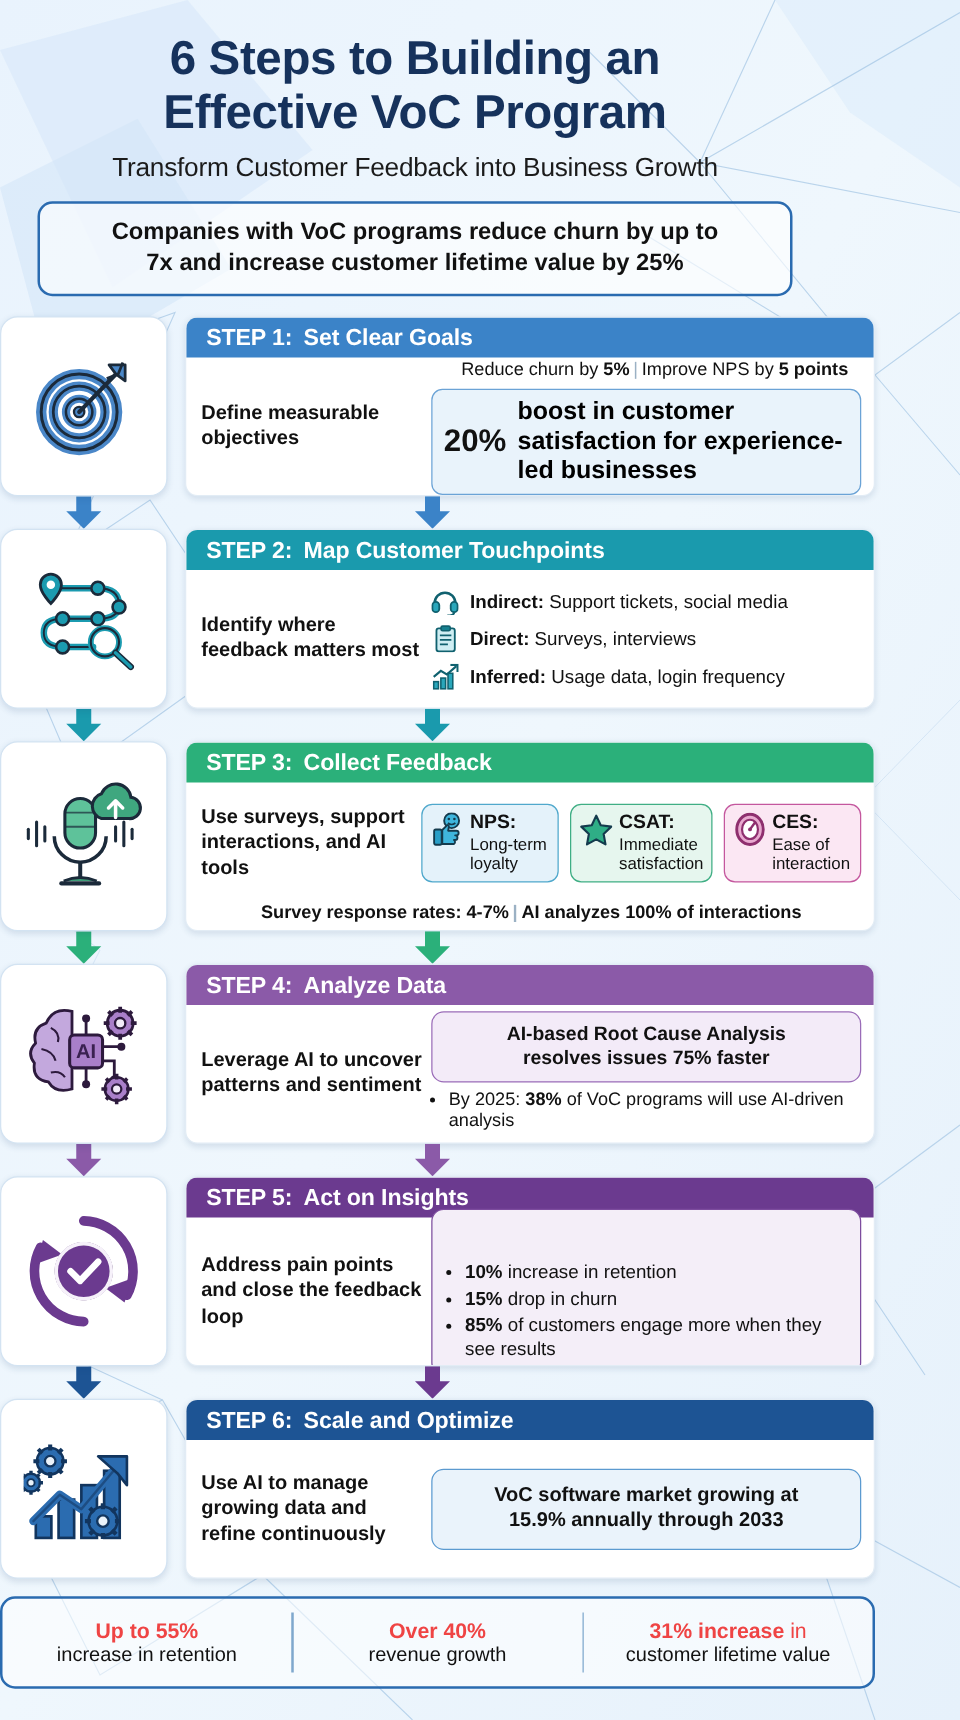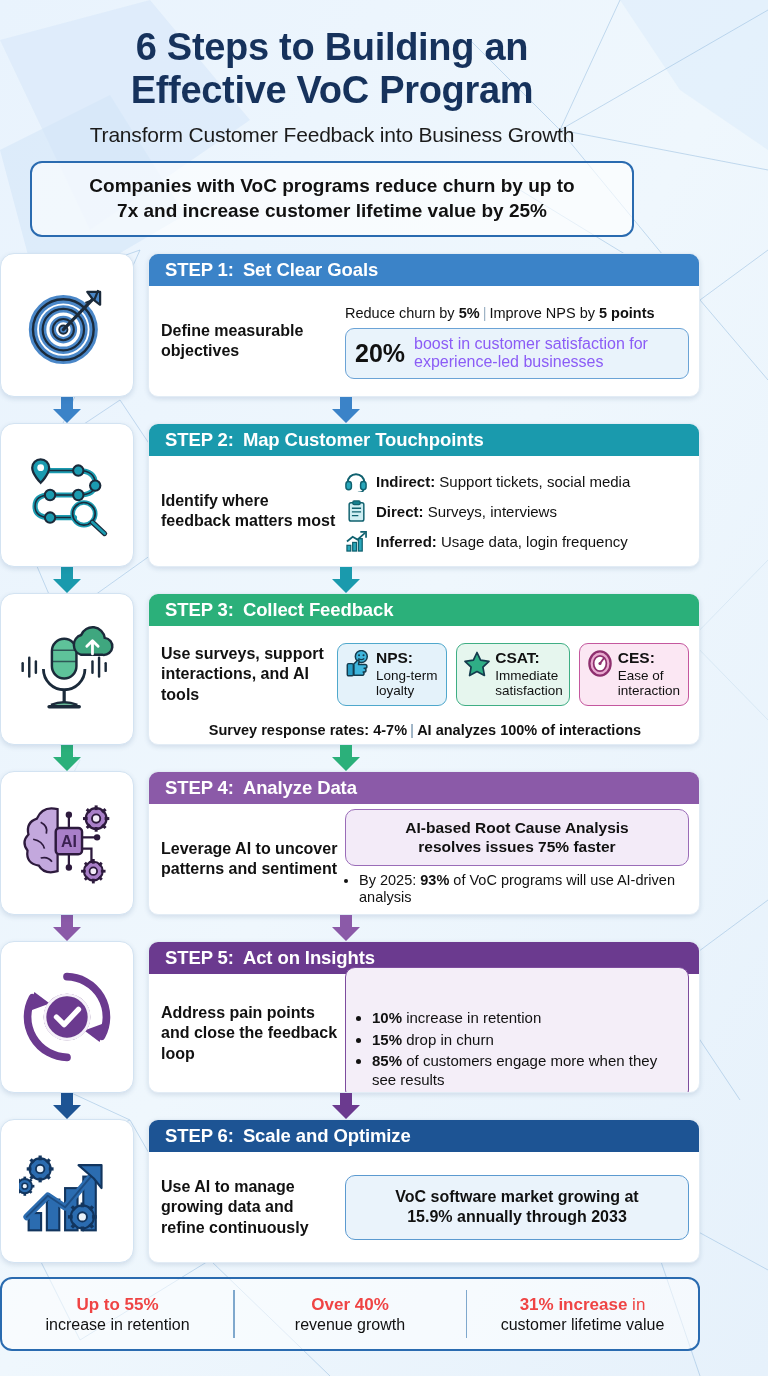--- a/index.html
+++ b/index.html
@@ -64,29 +64,29 @@
   }
   .card-body { display: flex; padding: 8px 10px 8px 12px; height: calc(100% - 32px); }
   .desc {
     font-size: 16px; font-weight: bold; color: #111; line-height: 1.26;
     width: 178px; flex: none; display: flex; align-items: center;
   }
   .detail { flex: 1; padding-left: 6px; display: flex; flex-direction: column; justify-content: center; }
 
   
   .ex-label { font-size: 13.5px; font-weight: bold; color: #111; }
-  .ex-line { font-size: 14.5px; color: #111; margin-top: 1px; white-space: nowrap; }
+  .ex-line { font-size: 14.5px; color: #111; margin-top: 1px; white-space: nowrap; margin-left: 24px; }
   .ex-line b { font-weight: bold; }
   .sep { color: #9bb1c4; padding: 0 3px; }
   .callout {
     margin-top: 7px; border: 1.5px solid #6ba3d6; border-radius: 9px;
     background: #e9f3fb; padding: 6px 9px; display: flex; align-items: center; gap: 9px;
   }
   .callout .big { font-size: 25px; font-weight: bold; color: #111; line-height: 1; flex: none; }
-  .callout .txt { font-size: 16px; font-weight: normal; color: #8b5cf6; line-height: 1.18; }
+  .callout .txt { font-size: 20px; font-weight: bold; color: #000000; line-height: 1.18; }
 
   
   .tlist { display: flex; flex-direction: column; gap: 8px; }
   .titem { display: flex; align-items: center; gap: 9px; font-size: 15px; color: #111; }
   .titem b { font-weight: bold; }
   .ticon { width: 22px; height: 22px; flex: none; display: flex; align-items: center; justify-content: center; }
 
   
   .metrics { display: flex; gap: 9px; }
   .metric {
@@ -481,21 +481,21 @@
           <span>Analyze Data</span>
         </div>
         <div class="card-body">
           <div class="desc">Leverage AI to uncover patterns and sentiment</div>
           <div class="detail">
             <div class="pill">
               <div>AI-based Root Cause Analysis</div>
               <div>resolves issues 75% faster</div>
             </div>
             <ul class="bullets">
-              <li><span>By 2025: </span><b>93%</b><span> of VoC programs will use AI-driven analysis</span></li>
+              <li><span>By 2025: </span><b>38%</b><span> of VoC programs will use AI-driven analysis</span></li>
             </ul>
           </div>
         </div>
       </div>
     </div>
 
     <div class="gap">
       <svg class="arrow" style="left:50px" viewBox="0 0 34 26">
         <path d="M11,0 L23,0 L23,12 L31,12 L17,26 L3,12 L11,12 Z" fill="#8b5aa8"></path>
       </svg>

